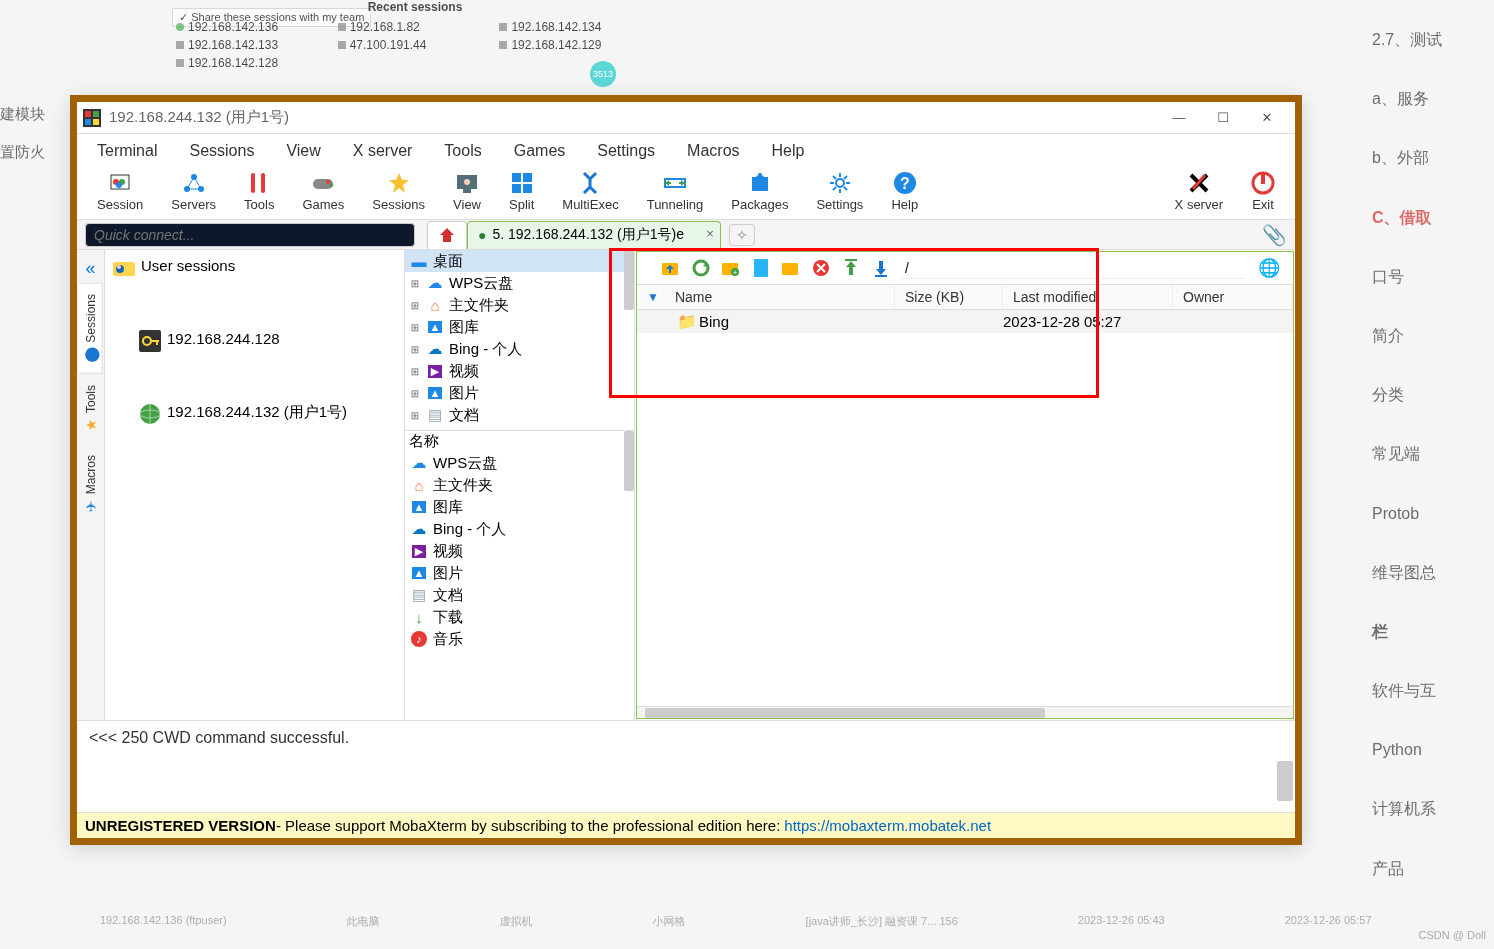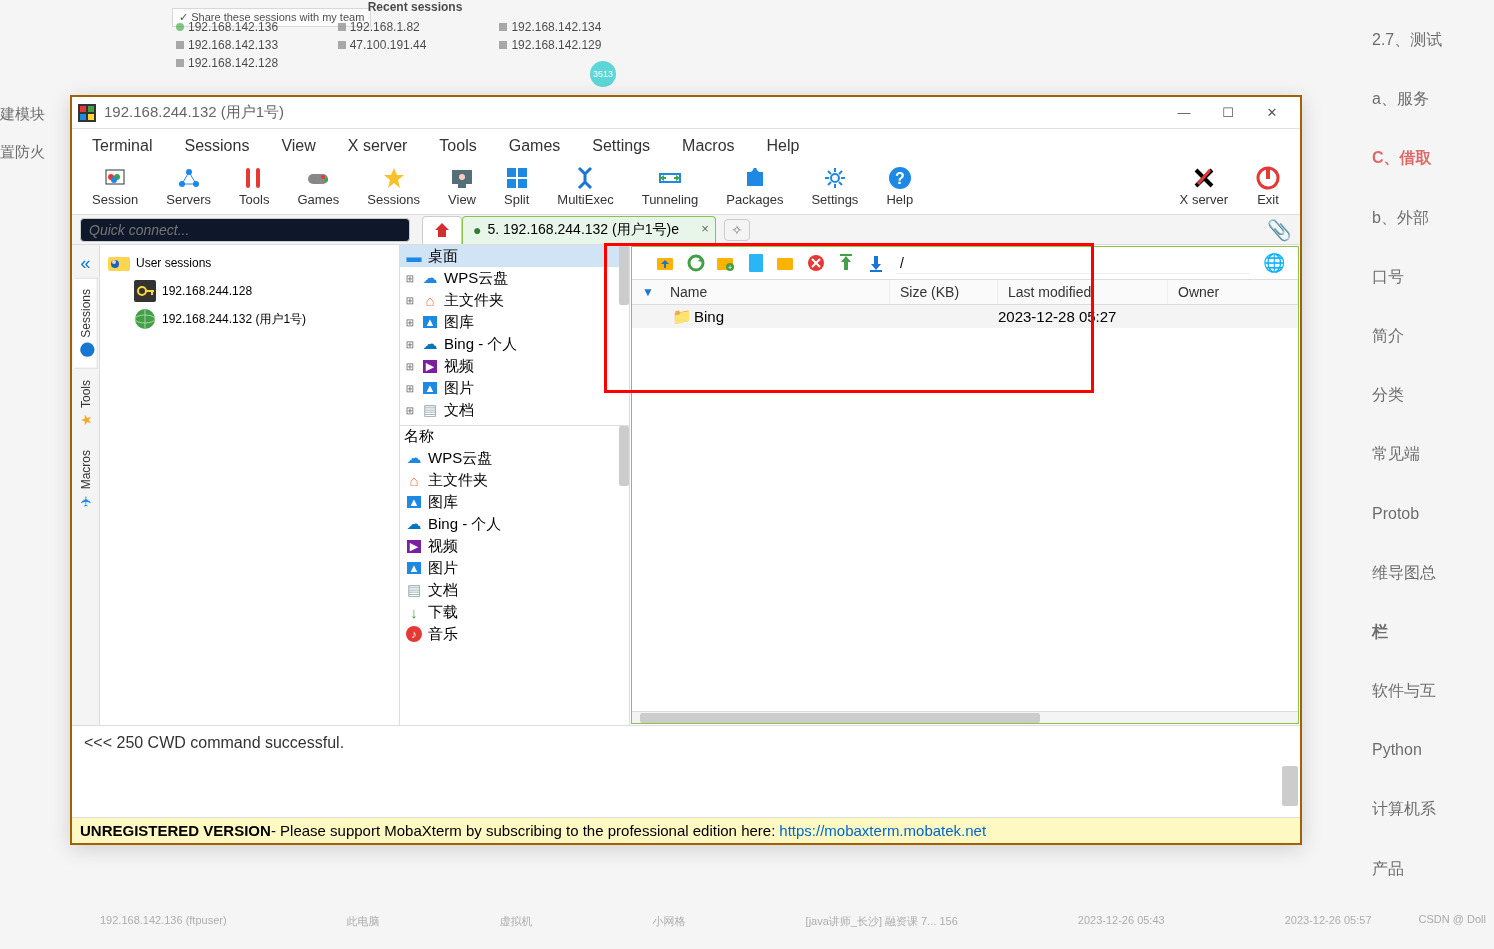--- a/index.html
+++ b/index.html
@@ -14,21 +14,21 @@
 .green-dot { width: 8px; height: 8px; background: #4caf50; border-radius: 50%; display: inline-block; }
 .gray-sq { width: 8px; height: 8px; background: #888; display: inline-block; }
 .bg-checkbox { top: 8px; left: 172px; font-size: 11px; background: #fff; padding: 2px 6px; border: 1px solid #ccc; }
 .bg-left { top: 95px; left: 0; font-size: 15px; line-height: 2.5; color: #333; }
 .bg-right { top: 10px; right: 0; font-size: 16px; line-height: 3.2; color: #333; width: 130px; }
 .bg-right-item { padding: 4px 8px; white-space: nowrap; }
 .bg-right-item.red { color: #d32f2f; font-weight: bold; }
 .bg-circle { position: absolute; top: 61px; left: 590px; width: 26px; height: 26px; background: #5cd6d6; border-radius: 50%; font-size: 9px; text-align: center; line-height: 26px; color: #fff; }
 
 
-.app-window { position: absolute; top: 95px; left: 70px; width: 1232px; height: 750px; background: #fff; border: 2px solid #a16207; box-shadow: 0 4px 20px rgba(0,0,0,0.15); display: flex; flex-direction: column; }
+.app-window { position: absolute; top: 95px; left: 70px; width: 1232px; height: 750px; background: #fff; border: 7px solid #a16207; box-shadow: 0 4px 20px rgba(0,0,0,0.15); display: flex; flex-direction: column; }
 .titlebar { height: 32px; display: flex; align-items: center; padding: 0 6px; background: #fff; border-bottom: 1px solid #e0e0e0; }
 .titlebar-icon { width: 18px; height: 18px; margin-right: 8px; }
 .titlebar-text { flex: 1; color: #666; font-size: 15px; }
 .win-btn { width: 44px; height: 30px; text-align: center; line-height: 30px; color: #555; font-size: 13px; cursor: pointer; }
 
 .menubar { height: 30px; display: flex; align-items: flex-end; padding: 0 4px; }
 .menu-item { padding: 4px 16px; font-size: 16px; color: #333; cursor: pointer; }
 
 .toolbar { height: 56px; display: flex; align-items: center; padding: 0 6px; border-bottom: 1px solid #ddd; }
 .tool-btn { display: flex; flex-direction: column; align-items: center; justify-content: center; padding: 2px 14px; cursor: pointer; font-size: 13px; color: #333; }
@@ -44,22 +44,22 @@
 .clip-icon { margin-right: 8px; color: #0078d4; font-size: 20px; }
 
 .main-area { flex: 1; display: flex; min-height: 0; }
 .sidebar-tabs { width: 28px; background: #f4f4f4; border-right: 1px solid #ddd; display: flex; flex-direction: column; align-items: center; padding-top: 4px; }
 .collapse-arrow { color: #0078d4; font-size: 18px; padding: 4px; cursor: pointer; }
 .vtab { writing-mode: vertical-rl; transform: rotate(180deg); padding: 10px 3px; font-size: 12px; cursor: pointer; color: #333; border: 1px solid transparent; display: flex; align-items: center; gap: 4px; }
 .vtab.active { background: #fff; border: 1px solid #ddd; border-right-color: #fff; margin-right: -1px; }
 .vtab-icon { writing-mode: horizontal-tb; transform: rotate(90deg); font-size: 14px; }
 
 .sessions-panel { width: 300px; background: #fff; border-right: 1px solid #ddd; padding: 4px; }
-.tree-item { display: flex; align-items: center; gap: 6px; padding: 3px 4px; font-size: 12px; cursor: pointer; }
-.tree-item.child { padding-left: 30px; }
+.tree-item { display: flex; gap: 6px; padding: 3px 4px; font-size: 15px; cursor: pointer; }
+.tree-item.child { padding-left: 30px; margin-top: 45px; }
 .tree-icon { width: 22px; height: 22px; display: flex; align-items: center; justify-content: center; font-size: 16px; }
 
 .center-panel { width: 230px; border-right: 1px solid #ddd; display: flex; flex-direction: column; overflow: hidden; }
 .local-tree { flex: 0 0 180px; overflow-y: auto; position: relative; }
 .local-list { flex: 1; overflow-y: auto; border-top: 1px solid #ddd; position: relative; }
 .local-item { display: flex; align-items: center; gap: 4px; padding: 1px 4px; font-size: 15px; }
 .local-item.root { background: #d0e4f5; padding-left: 4px; }
 .local-item .expand { width: 12px; font-size: 10px; color: #666; text-align: center; }
 .local-item .li-icon { width: 20px; height: 20px; display: flex; align-items: center; justify-content: center; font-size: 15px; }
 .mini-scroll { position: absolute; right: 0; top: 0; width: 10px; height: 60px; background: #ccc; border-radius: 2px; }
@@ -83,21 +83,21 @@
 
 .log-panel { height: 92px; padding: 8px 12px; font-size: 16px; color: #333; overflow-y: auto; border-top: 1px solid #ddd; position: relative; }
 .log-line { margin-bottom: 12px; }
 .log-scroll { position: absolute; right: 2px; top: 40px; width: 16px; height: 40px; background: #ccc; border-radius: 2px; }
 
 .statusbar { height: 26px; display: flex; align-items: center; padding: 2px 8px; background: #fef9c3; font-size: 15px; border-top: 1px solid #ddd; }
 .statusbar b { font-weight: bold; }
 .statusbar a { color: #0066cc; margin-left: 4px; }
 
 .bg-taskbar { position: absolute; bottom: 20px; left: 100px; font-size: 11px; color: #666; display: flex; gap: 120px; opacity: 0.5; }
-.watermark { position: absolute; bottom: 24px; right: 8px; font-size: 11px; color: #aaa; }
+.watermark { position: absolute; bottom: 8px; right: 8px; font-size: 11px; color: #aaa; }
 
 svg { display: block; }
 </style>
 </head>
 <body>
 
 <div class="bg-blur bg-checkbox">✓ <span>Share these sessions with my team</span></div>
 <div class="bg-blur bg-recent">
   <div class="bg-recent-title">Recent sessions</div>
   <div class="bg-recent-items" id="bg-recent-items">
@@ -132,22 +132,22 @@
     </div>
 </div>
 <div class="bg-circle">3513</div>
 <div class="bg-blur bg-left" id="bg-left">
     <div>建模块</div>
     <div>置防火</div>
   </div>
 <div class="bg-blur bg-right" id="bg-right">
     <div class="bg-right-item">2.7、测试</div>
     <div class="bg-right-item">a、服务</div>
+    <div class="bg-right-item">b、外部</div>
     <div class="bg-right-item red">C、借取</div>
-    <div class="bg-right-item">b、外部</div>
     <div class="bg-right-item">口号</div>
     <div class="bg-right-item">简介</div>
     <div class="bg-right-item">分类</div>
     <div class="bg-right-item">常见端</div>
     <div class="bg-right-item">Protob</div>
     <div class="bg-right-item">维导图总</div>
     <div class="bg-right-item" style="font-weight: bold;">栏</div>
     <div class="bg-right-item">软件与互</div>
     <div class="bg-right-item">Python</div>
     <div class="bg-right-item">计算机系</div>

